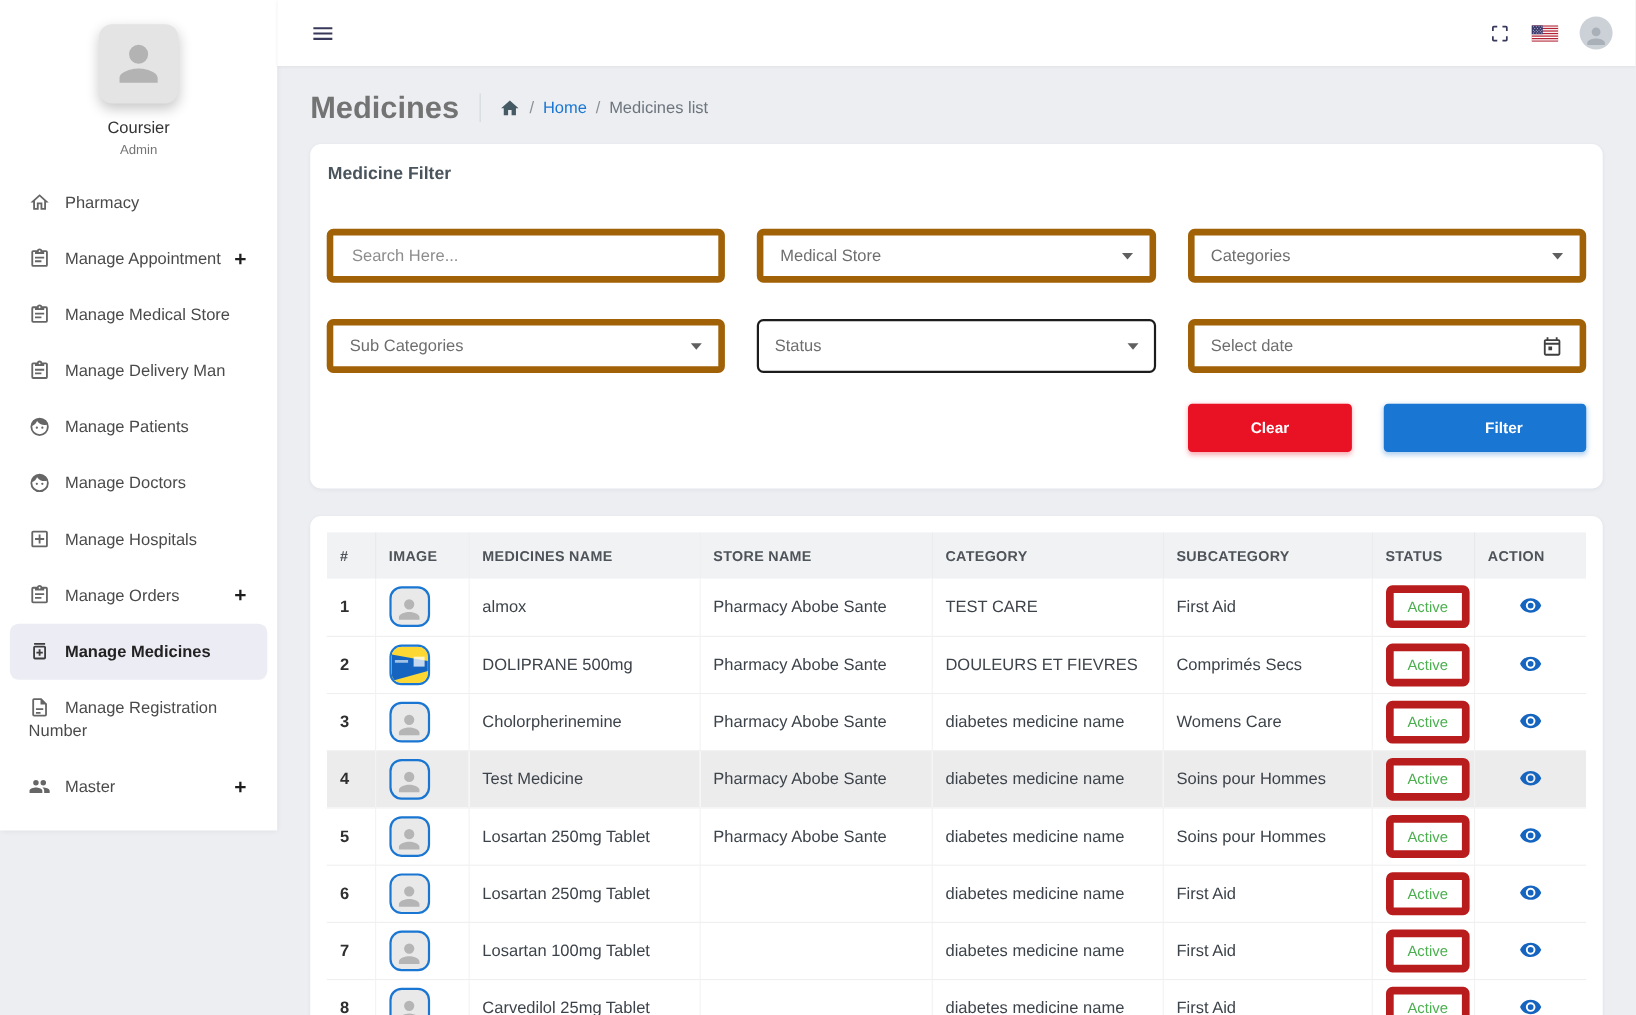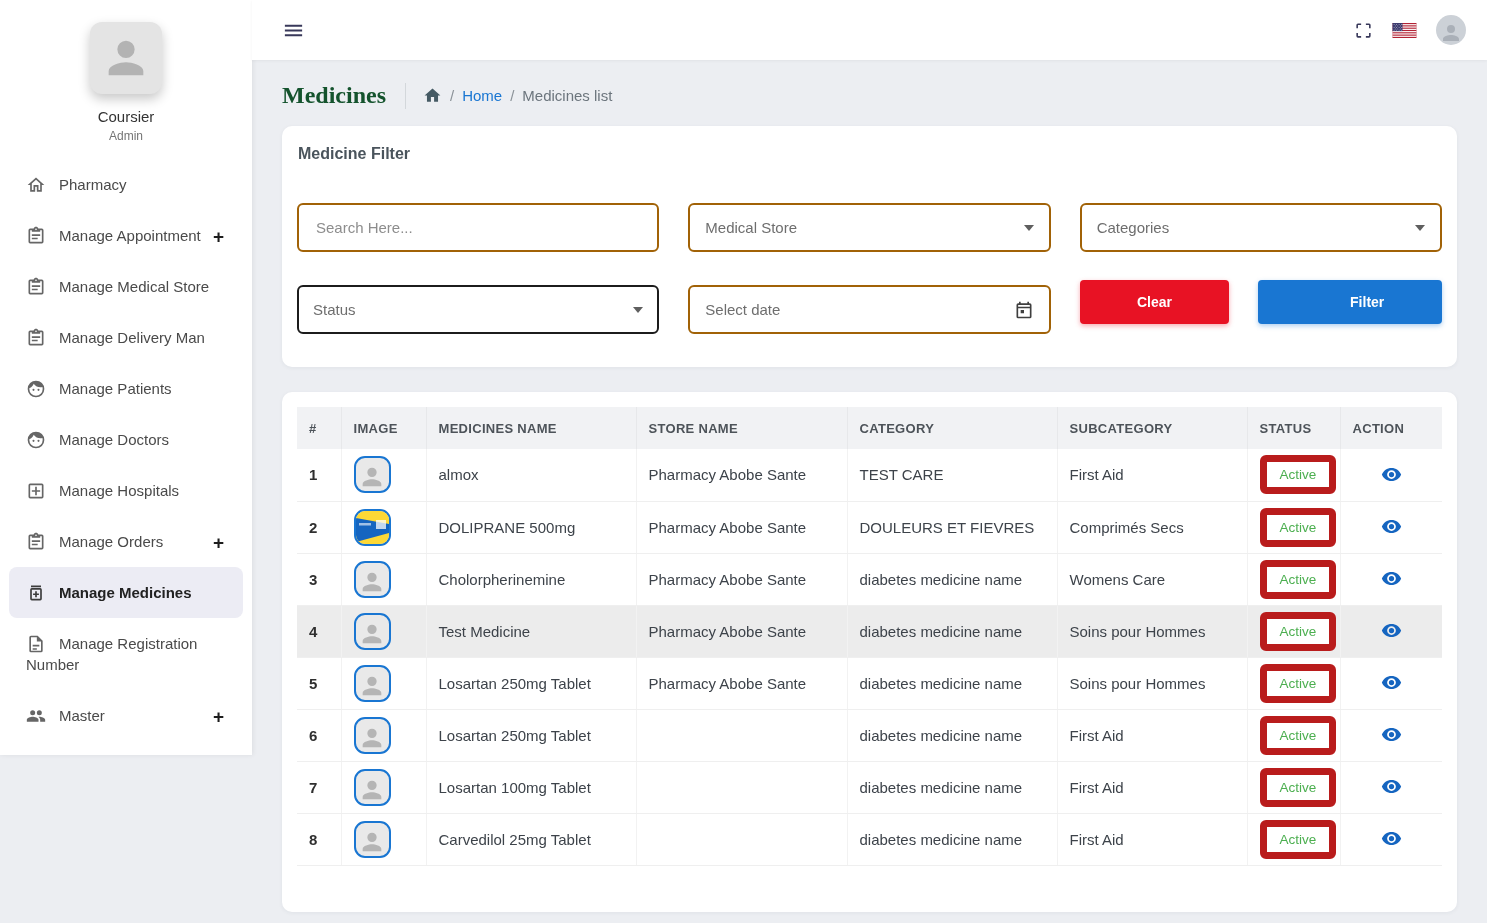--- a/index.html
+++ b/index.html
@@ -43,34 +43,34 @@
   .hamburger svg{width:23px;height:23px;}
   .topbar-right{margin-left:auto;display:flex;align-items:center;gap:19px;}
   .fullscreen svg{width:19px;height:19px;}
   .flag{width:25px;height:15px;display:block;cursor:pointer;}
   .avatar-circle{width:30px;height:30px;border-radius:50%;background:#ccd1d7;overflow:hidden;
     display:flex;align-items:flex-end;justify-content:center;color:#aab0b8;cursor:pointer;border:none;padding:0;}
   .avatar-circle svg{width:24px;height:24px;}
   .content{flex:1;padding:22px 30px 0;overflow:hidden;}
   
   .page-header{display:flex;align-items:center;margin-bottom:17px;}
-  .page-title{font-size:24px;font-weight:bold;color:#14532d;font-family:Liberation Serif, serif;}
+  .page-title{font-size:28px;font-weight:bold;color:#737373;}
   .ph-divider{width:1px;height:26px;background:#d3d7db;margin:0 17px 0 19px;}
   .breadcrumb{display:flex;align-items:center;gap:8px;font-size:15px;}
   .bc-home{color:#455a64;display:flex;align-items:center;cursor:pointer;}
   .bc-home svg{width:19px;height:19px;}
   .bc-sep{color:#8b9298;}
   .bc-link{color:var(--link-blue);cursor:pointer;text-decoration:none;}
   .bc-current{color:#6c757d;}
   
   .card{background:#fff;border-radius:10px;box-shadow:0 1px 4px rgba(40,50,70,.06);}
   .filter-card{padding:16px 15px 33px;margin-bottom:25px;}
   .filter-title{font-size:16px;font-weight:bold;color:#4a545c;margin:3px 0 40px 1px;}
   .filter-grid{display:grid;grid-template-columns:repeat(3,1fr);column-gap:29px;row-gap:33px;}
-  .field{height:49px;border:2px solid #a16207;border-radius:6px;display:flex;align-items:center;
+  .field{height:49px;border:6px solid #a16207;border-radius:6px;display:flex;align-items:center;
     padding:16px 15px;background:#fff;cursor:pointer;}
   .field.text-field{cursor:text;}
   .field input{border:none;outline:none;width:100%;font-size:15px;color:#333;background:transparent;
     font-family:inherit;}
   .field input::placeholder{color:#8d8d8d;}
   .select-label{flex:1;font-size:15px;color:#6e6e6e;}
   .caret{width:0;height:0;border-left:5px solid transparent;border-right:5px solid transparent;
     border-top:6px solid #5f5f5f;margin-left:8px;}
   .field.focused{border:2px solid #1c1c1c;padding:0 14px;}
   .cal-icon{color:#3f3f3f;display:flex;}
@@ -239,20 +239,24 @@
           <input type="text" placeholder="Search Here..." style="">
         </div>
         <div class="field">
           <span class="select-label">Medical Store</span>
           <span class="caret"></span>
         </div>
         <div class="field">
           <span class="select-label">Categories</span>
           <span class="caret"></span>
         </div>
+        <div class="field">
+          <span class="select-label">Sub Categories</span>
+          <span class="caret"></span>
+        </div>
         <div class="field focused">
           <span class="select-label">Status</span>
           <span class="caret"></span>
         </div>
         <div class="field">
           <span class="select-label">Select date</span>
           <span class="cal-icon">
             <svg viewBox="0 0 24 24" fill="currentColor">
                 <path d="M19 4h-1V2h-2v2H8V2H6v2H5a2 2 0 0 0-2 2v14a2 2 0 0 0 2 2h14a2 2 0 0 0 2-2V6a2 2 0 0 0-2-2zm0 16H5V10h14v10zM5 8V6h14v2H5zm3 4h4v4H8v-4z"></path>
               </svg>

